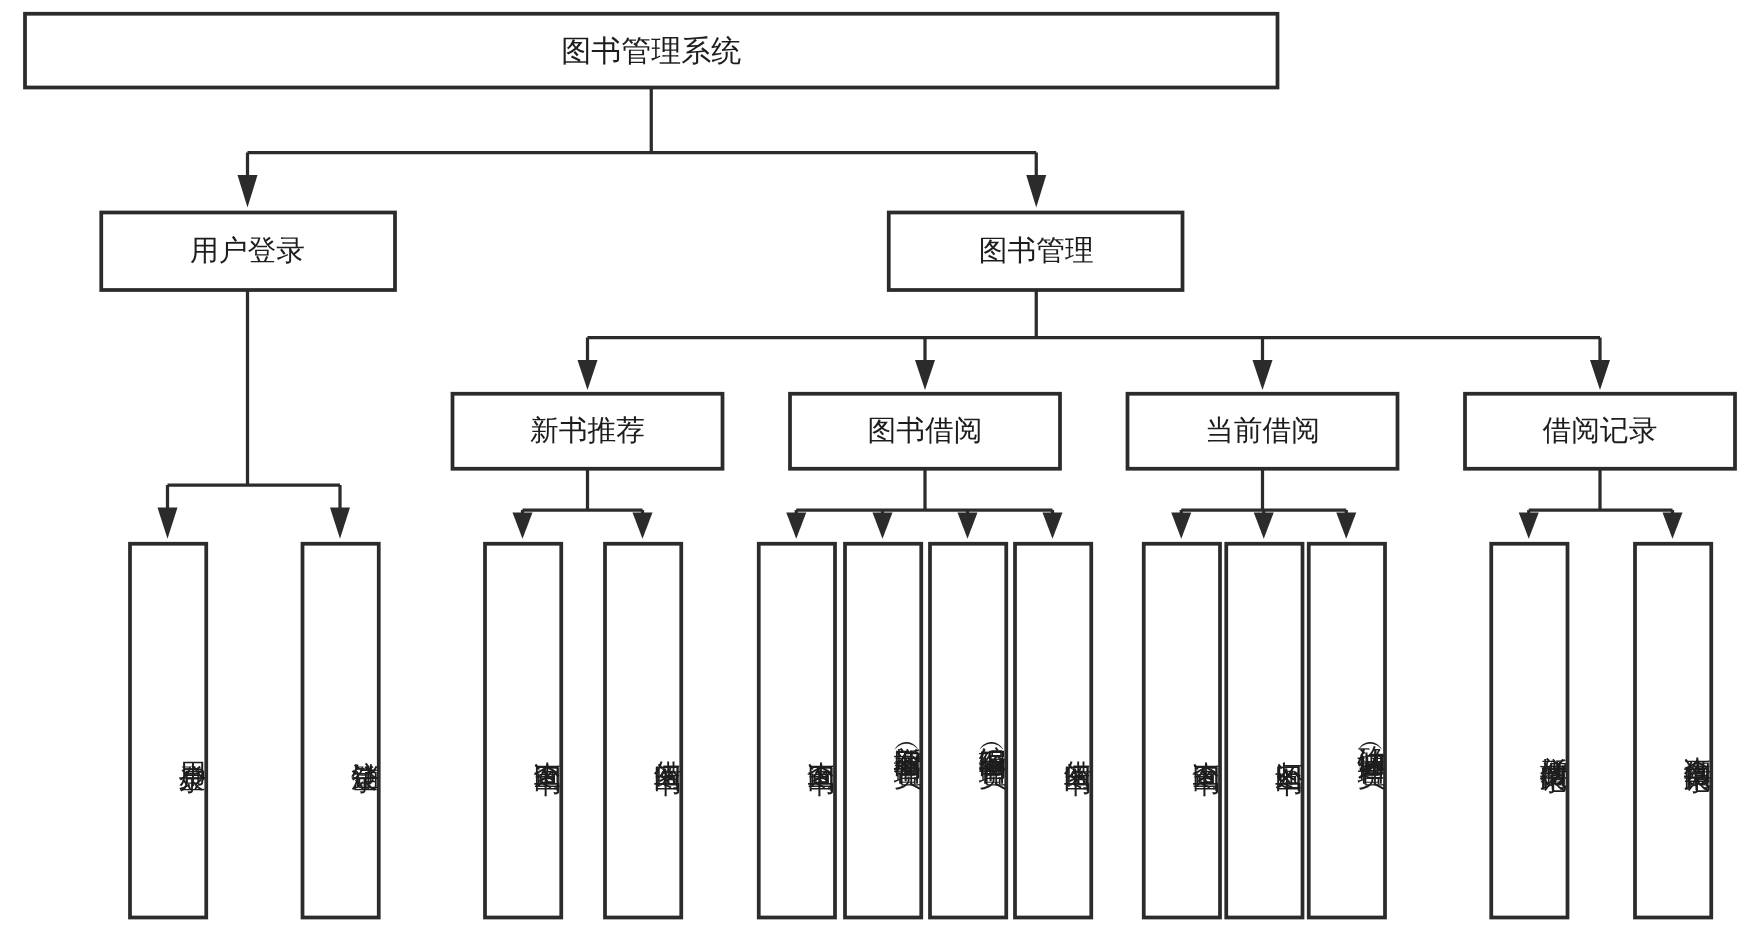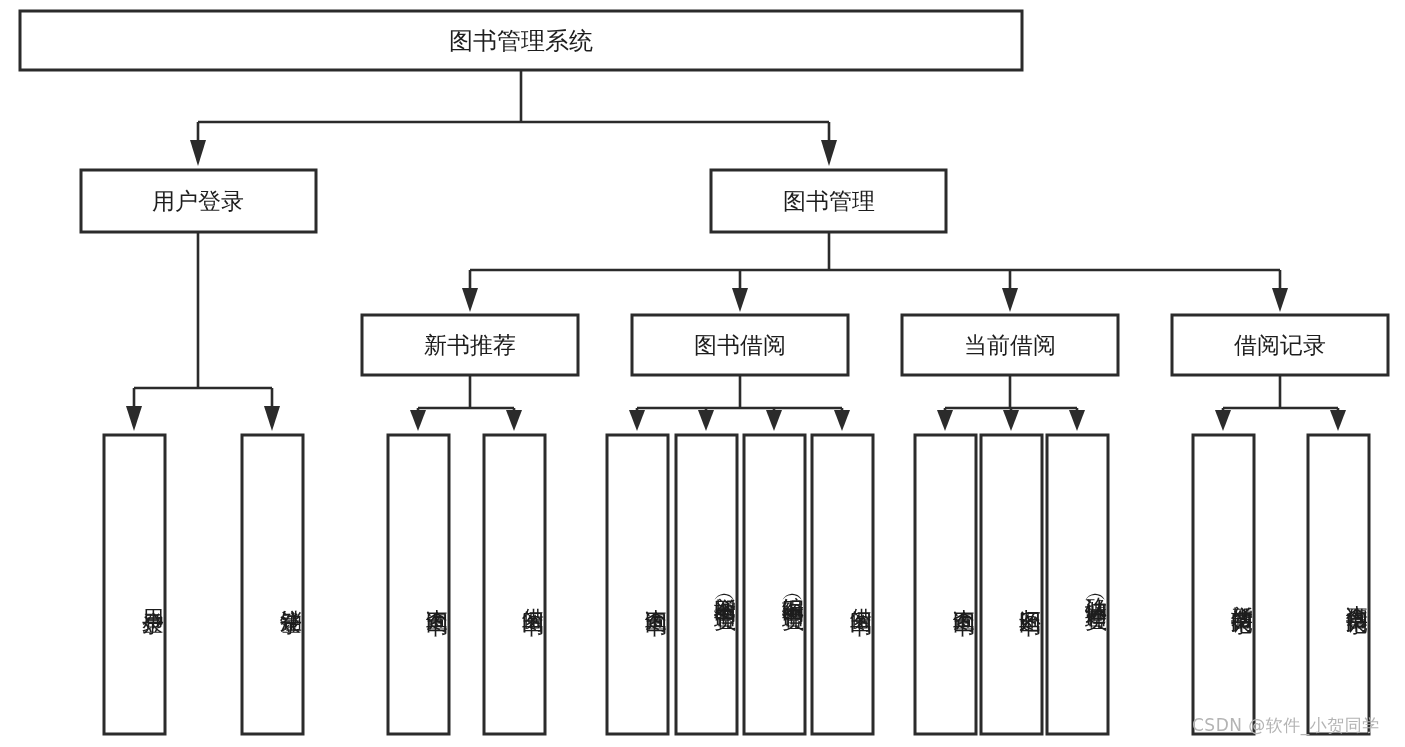--- a/index.html
+++ b/index.html
@@ -203,15 +203,14 @@
   <div class="leaf-label" style="left:607px; top:505px; width:61px; height:180px;">查询图书</div>
   <div class="leaf-label" style="left:676px; top:443px; width:61px; height:290px;">新增图书（管理员）</div>
   <div class="leaf-label" style="left:744px; top:443px; width:61px; height:290px;">编辑图书（管理员）</div>
   <div class="leaf-label" style="left:812px; top:505px; width:61px; height:180px;">借阅图书</div>
   <div class="leaf-label" style="left:915px; top:505px; width:61px; height:180px;">查询图书</div>
   <div class="leaf-label" style="left:981px; top:505px; width:61px; height:180px;">归还图书</div>
   <div class="leaf-label" style="left:1047px; top:443px; width:61px; height:290px;">确认归还（管理员）</div>
   <div class="leaf-label" style="left:1193px; top:465px; width:61px; height:255px;">新增借阅记录</div>
   <div class="leaf-label" style="left:1308px; top:465px; width:61px; height:255px;">查询借阅记录</div>
 
-  <div class="watermark">CSDN @软件_小贺同学</div>
 
 </div>
 
 </body></html>

